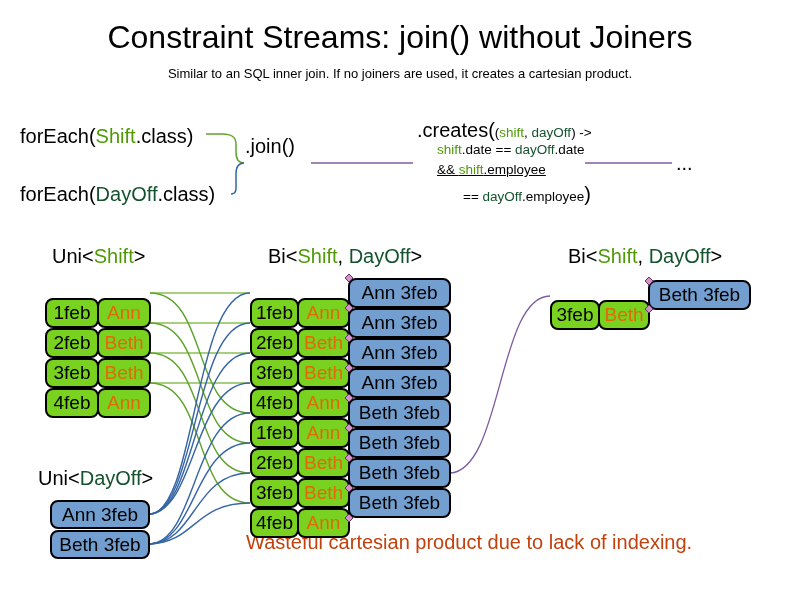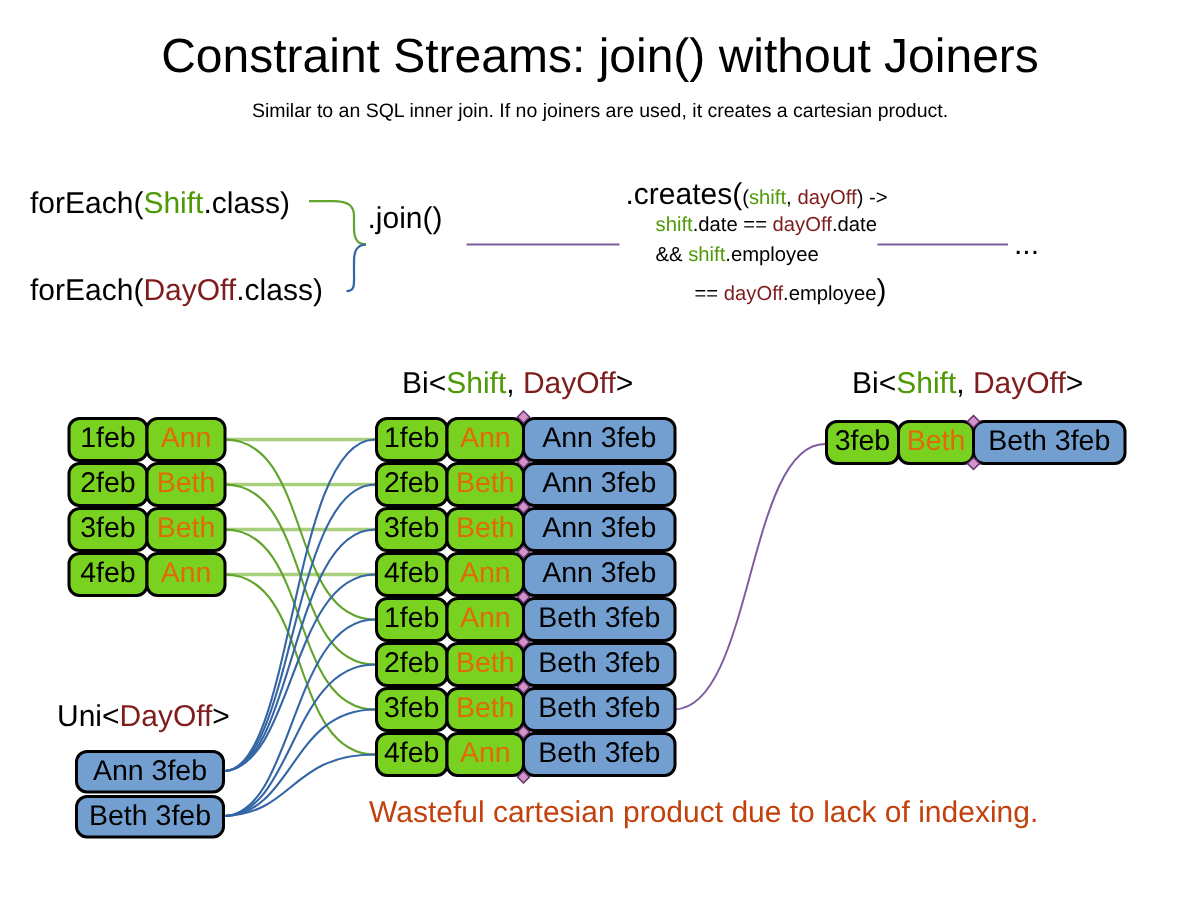--- a/index.html
+++ b/index.html
@@ -4,30 +4,30 @@
 <style>
   html,body{margin:0;padding:0;background:#fff;}
   .slide{position:relative;width:800px;height:600px;background:#ffffff;overflow:hidden;
          font-family:"Liberation Sans","DejaVu Sans",sans-serif;color:#000;}
   .abs{position:absolute;line-height:1.2;white-space:nowrap;}
   .title{width:800px;text-align:center;top:18px;left:0;font-size:32px;}
   .subtitle{width:800px;text-align:center;top:66px;left:0;font-size:13px;}
   .code{font-size:20px;}
   .code-sm{font-size:13.5px;}
   .t-green{color:#4e9a06;}
-  .t-blue{color:#7f1d1d;}
+  .t-blue{color:#14532d;}
   .t-orange{color:#e2690b;}
   .note{font-size:20px;color:#c2410c;line-height:27px;}
   .label{font-size:20px;}
   svg.layer{position:absolute;left:0;top:0;z-index:1;}
   .row{position:absolute;height:30px;z-index:2;}
   .cell{position:absolute;top:0;height:30px;box-sizing:border-box;border:2px solid #000;
         border-radius:8px;display:flex;align-items:center;justify-content:center;
         font-size:19px;background:#fff;}
-  .cell.green{background:#79d21f;}
+  .cell.green{background:#79d21f;margin-top:20px;}
   .cell.blue{background:#729fcf;}
   .shift-row .date{left:0;width:54px;}
   .shift-row .name{left:52px;width:54px;}
   .pair-row .date{left:0;width:49px;}
   .pair-row .name{left:47px;width:53px;}
   .pair-row .pair{left:98px;width:103px;}
   .dayoff-box{position:absolute;width:100px;height:29px;box-sizing:border-box;z-index:2;
         border:2px solid #000;border-radius:8px;background:#729fcf;
         display:flex;align-items:center;justify-content:center;font-size:19px;}
 </style>
@@ -87,26 +87,27 @@
   <div class="abs code" style="left:20px;top:124px;"><span>forEach(</span><span class="t-green">Shift</span><span>.class)</span></div>
 
   <div class="abs code" style="left:20px;top:182px;"><span>forEach(</span><span class="t-blue">DayOff</span><span>.class)</span></div>
 
   <div class="abs code" style="left:245px;top:134px;">.join()</div>
 
   <div class="abs" style="left:417px;top:118px;"><span class="code">.creates(</span><span class="code-sm">(</span><span class="code-sm t-green">shift</span><span class="code-sm">, </span><span class="code-sm t-blue">dayOff</span><span class="code-sm">) -&gt;</span></div>
 
   <div class="abs code-sm" style="left:437px;top:142px;"><span class="t-green">shift</span><span>.date == </span><span class="t-blue">dayOff</span><span>.date</span></div>
 
-  <div class="abs code-sm" style="left:437px;top:162px;"><span>&amp;&amp; </span><span class="t-green">shift</span><span>.employee</span></div>
+  <div class="abs code-sm" style="left:437px;top:162px;text-decoration:underline;"><span>&amp;&amp; </span><span class="t-green">shift</span><span>.employee</span></div>
 
   <div class="abs code-sm" style="left:463px;top:182px;"><span>== </span><span class="t-blue">dayOff</span><span>.employee</span><span class="code">)</span></div>
 
   <div class="abs code" style="left:676px;top:151px;">...</div>
 
+  <div class="abs label" style="left:52px;top:244px;"><span>Uni&lt;</span><span class="t-green">Shift</span><span>&gt;</span></div>
 
   <div class="abs label" style="left:268px;top:244px;"><span>Bi&lt;</span><span class="t-green">Shift</span><span>, </span><span class="t-blue">DayOff</span><span>&gt;</span></div>
 
   <div class="abs label" style="left:568px;top:244px;"><span>Bi&lt;</span><span class="t-green">Shift</span><span>, </span><span class="t-blue">DayOff</span><span>&gt;</span></div>
 
   <div class="abs label" style="left:38px;top:466px;"><span>Uni&lt;</span><span class="t-blue">DayOff</span><span>&gt;</span></div>
 
   <div class="row shift-row" style="left:45px;top:278px;width:106px;">
       <div class="cell green date">1feb</div>
       <div class="cell green name t-orange">Ann</div>

